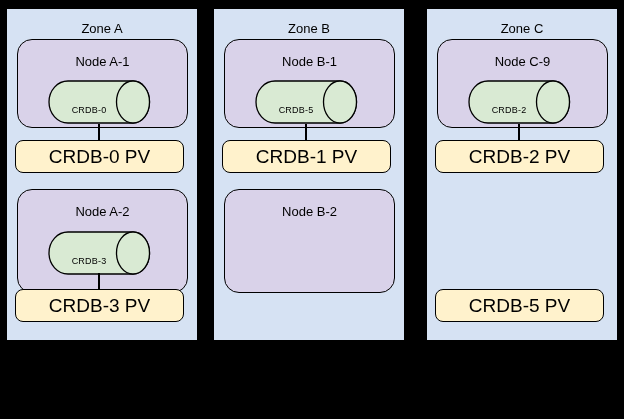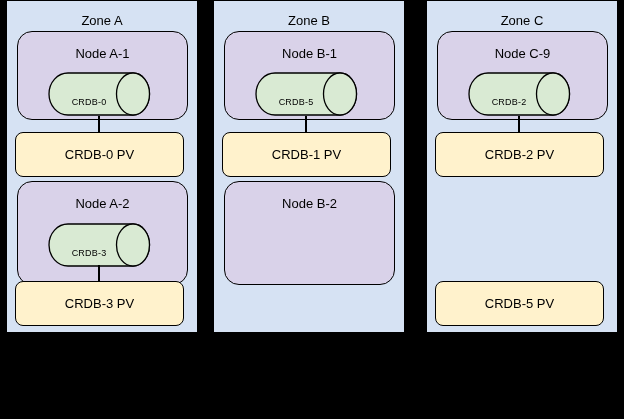--- a/index.html
+++ b/index.html
@@ -11,21 +11,21 @@
     overflow: hidden;
   }
   * { box-sizing: border-box; }
   #canvas {
     position: relative;
     width: 624px; height: 419px;
     background: #000;
   }
   .zone {
     position: absolute;
-    top: 0;
+    top: 8px;
     width: 192px; height: 333px;
     background: #d6e2f3;
     border: 1.5px solid #000;
   }
   .zone-a { left: 6px; }
   .zone-b { left: 213px; }
   .zone-c { left: 426px; }
   .zone-label {
     position: absolute;
     top: 12px; left: 0; width: 100%;
@@ -65,26 +65,26 @@
   }
   .connector {
     position: absolute;
     left: 91px; width: 2px;
     background: #000;
   }
   .conn-1 { top: 115px; height: 16px; }
   .conn-2 { top: 264px; height: 16px; }
   .pv {
     position: absolute;
-    left: 8px; width: 169px; height: 45px;
+    left: 8px; width: 169px; height: 33px;
     background: #fff2cc;
     border: 1.5px solid #000;
     border-radius: 8px;
     display: flex; align-items: center; justify-content: center;
-    font-size: 13px;
+    font-size: 19px;
   }
   .pv-1 { top: 131px; }
   .pv-2 { top: 280px; }
 </style>
 </head>
 <body>
 
 <div id="canvas">
 
   <div class="zone zone-a">

